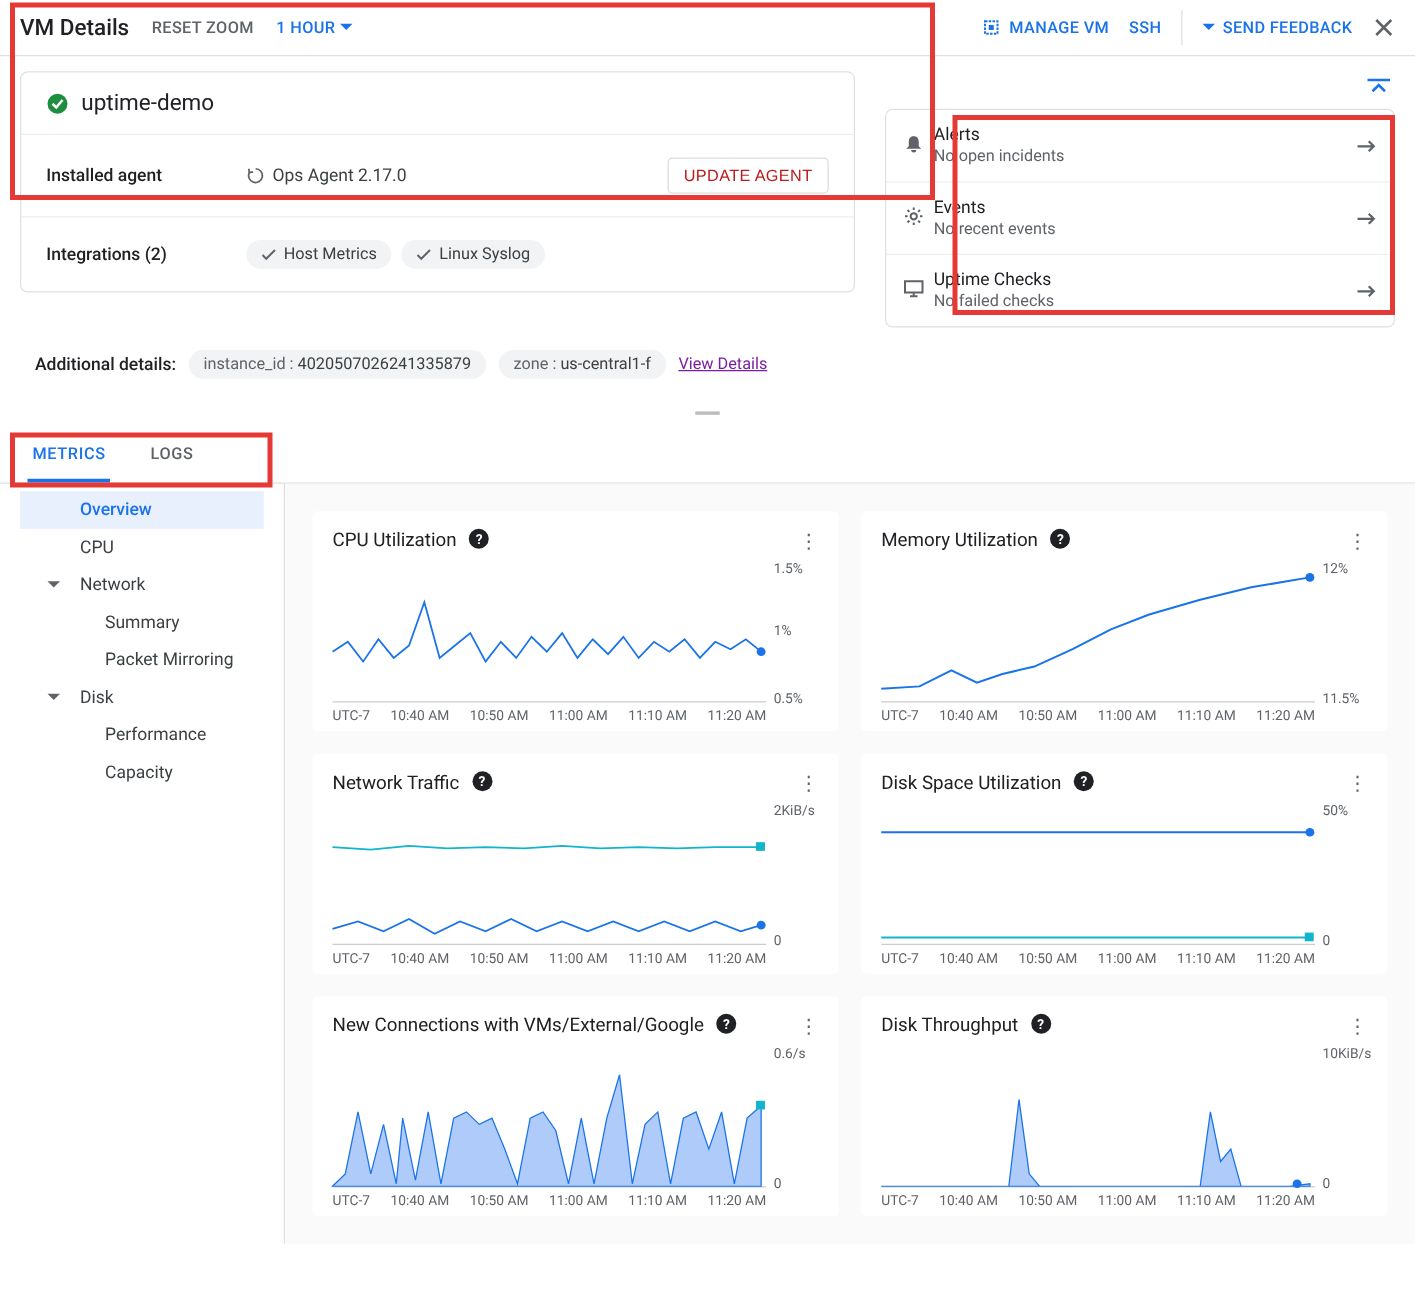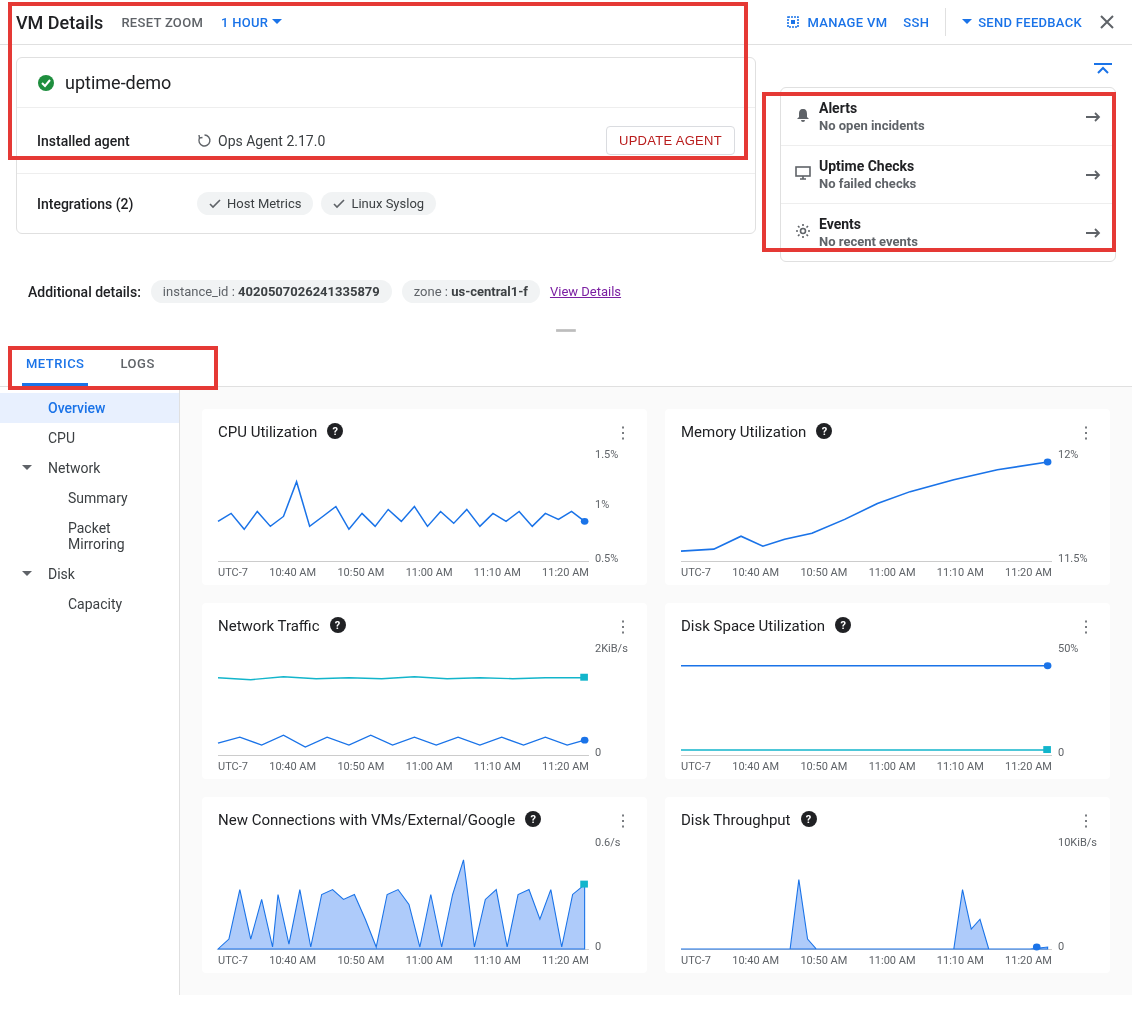--- a/index.html
+++ b/index.html
@@ -22,46 +22,46 @@
 .vm-name { font-size: 18px; color: #202124; }
 .info-row { display: flex; align-items: center; padding: 18px 20px; border-bottom: 1px solid #eee; font-size: 14px; }
 .info-row:last-child { border-bottom: none; }
 .info-label { width: 160px; font-weight: 500; color: #202124; }
 .refresh-icon { color: #5f6368; margin-right: 6px; }
 .agent-text { color: #3c4043; font-size: 14px; }
 .update-btn { margin-left: auto; border: 1px solid #dadce0; background: #fff; color: #b91c1c; font-size: 13px; font-weight: 500; padding: 6px 12px; border-radius: 4px; cursor: pointer; letter-spacing: 0.3px; }
 .chip { display: inline-flex; align-items: center; gap: 6px; background: #f1f3f4; color: #3c4043; font-size: 13px; padding: 4px 12px; border-radius: 14px; margin-right: 8px; }
 .chip-check { color: #5f6368; }
 
-.right-col { width: 336px; margin-top: 12px; font-weight: bold; }
+.right-col { width: 408px; margin-top: 12px; }
 .right-top { display:flex; justify-content:flex-end; padding: 6px 4px 10px 0;}
 .status-list { border: 1px solid #e0e0e0; border-radius: 6px; }
 .status-item { display: flex; align-items: center; padding: 12px 14px; border-bottom: 1px solid #eee; cursor: pointer; }
 .status-item:last-child { border-bottom: none; }
 .status-icon { color: #5f6368; width: 24px; }
 .status-txt { flex: 1; }
 .status-title { font-size: 14px; color: #202124; }
 .status-sub { font-size: 13px; color: #5f6368; margin-top: 2px; }
 .arrow-icon { color: #5f6368; }
 
 .details-row { padding: 6px 28px 14px 28px; font-size: 14px; display: flex; align-items: center; gap: 10px; }
 .details-label { font-weight: 500; color: #202124; text-align: center; }
 .pill { background: #f1f3f4; color: #3c4043; font-size: 13px; padding: 4px 12px; border-radius: 14px; }
 .pill .k { color: #5f6368; }
-.pill .v { font-weight: 700; }
+.pill .v { font-weight: 400; }
 .view-details { color: #7b1fa2; font-size: 13px; text-decoration: underline; cursor: pointer; }
 
 .divider-handle { text-align:center; color:#bdbdbd; padding:4px 0; }
 
 .tabs { border-bottom: 1px solid #e0e0e0; padding: 0 22px; display: flex; gap: 28px; }
 .tab { font-size: 13px; font-weight: 500; letter-spacing: 0.5px; padding: 12px 4px; color: #5f6368; cursor: pointer; border-bottom: 3px solid transparent; }
 .tab.active { color: #1a73e8; border-bottom-color: #1a73e8; }
 
 .content { display: flex; }
-.sidebar { width: 180px; border-right: 1px solid #e0e0e0; padding: 6px 0; }
+.sidebar { width: 228px; border-right: 1px solid #e0e0e0; padding: 6px 16px; }
 .side-item { font-size: 14px; color: #3c4043; padding: 7px 12px 7px 48px; cursor: pointer; display:flex; align-items:center; position:relative;}
 .side-item.active { background: #e8f0fe; color: #1a73e8; font-weight: 500; }
 .side-item.section { padding-left: 48px; }
 .side-item .caret { position:absolute; left:22px; color:#5f6368; }
 .side-item.child { padding-left: 68px; }
 
 .charts-grid { flex: 1; display: grid; grid-template-columns: 1fr 1fr; gap: 18px; padding: 22px; background: #fafafa; }
 .chart-card { background: #fff; border-radius: 4px; padding: 14px 16px 6px 16px; }
 .chart-head { display: flex; align-items: flex-start; margin-bottom: 10px; }
 .chart-title { font-size: 15px; color: #202124; margin-right: 10px; }
@@ -170,39 +170,39 @@
         <div class="status-txt">
             <div class="status-title">Alerts</div>
             <div class="status-sub">No open incidents</div>
           </div>
         <svg class="arrow-icon" width="16" height="12">
             <path d="M1 6 H14 M10 2 L14 6 L10 10" stroke="#5f6368" stroke-width="1.8" fill="none"></path>
           </svg>
       </div>
       <div class="status-item">
         <span class="status-icon"><svg width="16" height="16" viewBox="0 0 16 16">
+              <circle cx="8" cy="8" r="2.5" fill="none" stroke="#5f6368" stroke-width="1.6"></circle>
+              <path d="M8 1 V3 M8 13 V15 M1 8 H3 M13 8 H15 M3 3 L4.5 4.5 M11.5 11.5 L13 13 M13 3 L11.5 4.5 M4.5 11.5 L3 13" stroke="#5f6368" stroke-width="1.6"></path>
+            </svg></span>
+        <div class="status-txt">
+            <div class="status-title">Events</div>
+            <div class="status-sub">No recent events</div>
+          </div>
+        <svg class="arrow-icon" width="16" height="12">
+            <path d="M1 6 H14 M10 2 L14 6 L10 10" stroke="#5f6368" stroke-width="1.8" fill="none"></path>
+          </svg>
+      </div>
+      <div class="status-item">
+        <span class="status-icon"><svg width="16" height="16" viewBox="0 0 16 16">
               <rect x="1" y="2" width="14" height="9" fill="none" stroke="#5f6368" stroke-width="1.6"></rect>
               <path d="M5 14 H11 M8 11 V14" stroke="#5f6368" stroke-width="1.6"></path>
             </svg></span>
         <div class="status-txt">
             <div class="status-title">Uptime Checks</div>
             <div class="status-sub">No failed checks</div>
-          </div>
-        <svg class="arrow-icon" width="16" height="12">
-            <path d="M1 6 H14 M10 2 L14 6 L10 10" stroke="#5f6368" stroke-width="1.8" fill="none"></path>
-          </svg>
-      </div>
-      <div class="status-item">
-        <span class="status-icon"><svg width="16" height="16" viewBox="0 0 16 16">
-              <circle cx="8" cy="8" r="2.5" fill="none" stroke="#5f6368" stroke-width="1.6"></circle>
-              <path d="M8 1 V3 M8 13 V15 M1 8 H3 M13 8 H15 M3 3 L4.5 4.5 M11.5 11.5 L13 13 M13 3 L11.5 4.5 M4.5 11.5 L3 13" stroke="#5f6368" stroke-width="1.6"></path>
-            </svg></span>
-        <div class="status-txt">
-            <div class="status-title">Events</div>
-            <div class="status-sub">No recent events</div>
           </div>
         <svg class="arrow-icon" width="16" height="12">
             <path d="M1 6 H14 M10 2 L14 6 L10 10" stroke="#5f6368" stroke-width="1.8" fill="none"></path>
           </svg>
       </div>
     </div>
   </div>
 </div>
 
 <div class="details-row">
@@ -230,20 +230,21 @@
         <span>Network</span>
       </div>
     <div class="side-item child">Summary</div>
     <div class="side-item child">Packet Mirroring</div>
     <div class="side-item section">
         <svg class="caret" width="10" height="6">
           <path d="M0 0 L5 5 L10 0" fill="#5f6368"></path>
         </svg>
         <span>Disk</span>
       </div>
+    <div class="side-item child">Performance</div>
     <div class="side-item child">Capacity</div>
   </div>
 
   <div class="charts-grid">
 
     <div class="chart-card">
       <div class="chart-head">
         <span class="chart-title">CPU Utilization</span>
         <span class="help-icon">?</span>
         <span class="kebab">⋮</span>

